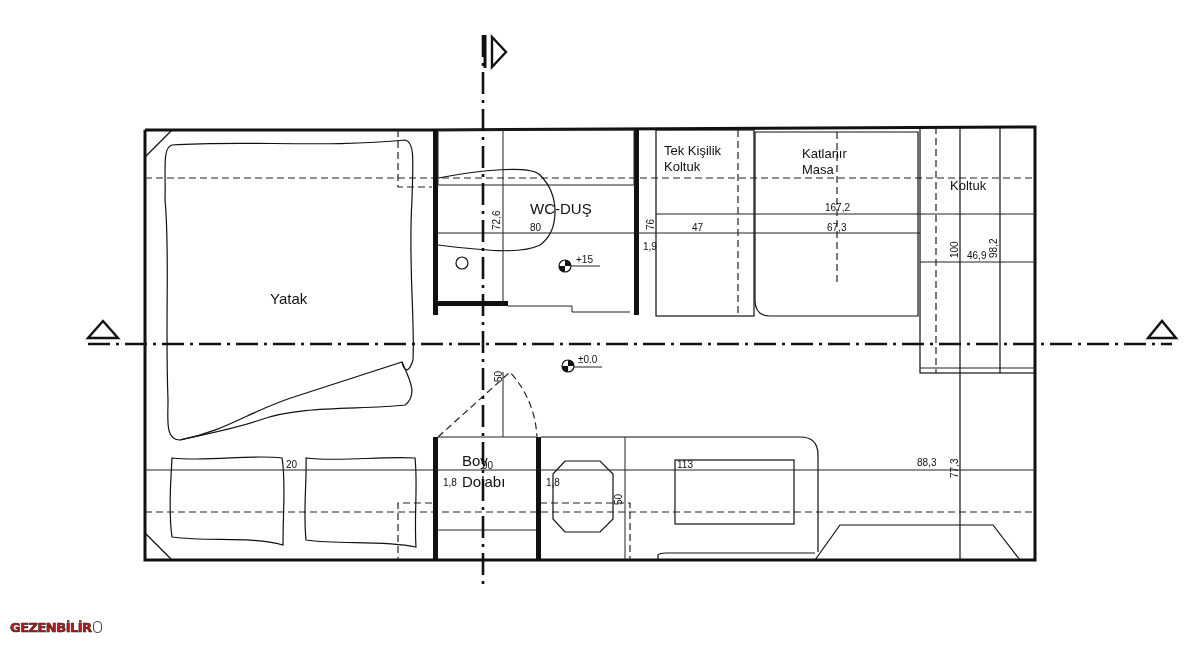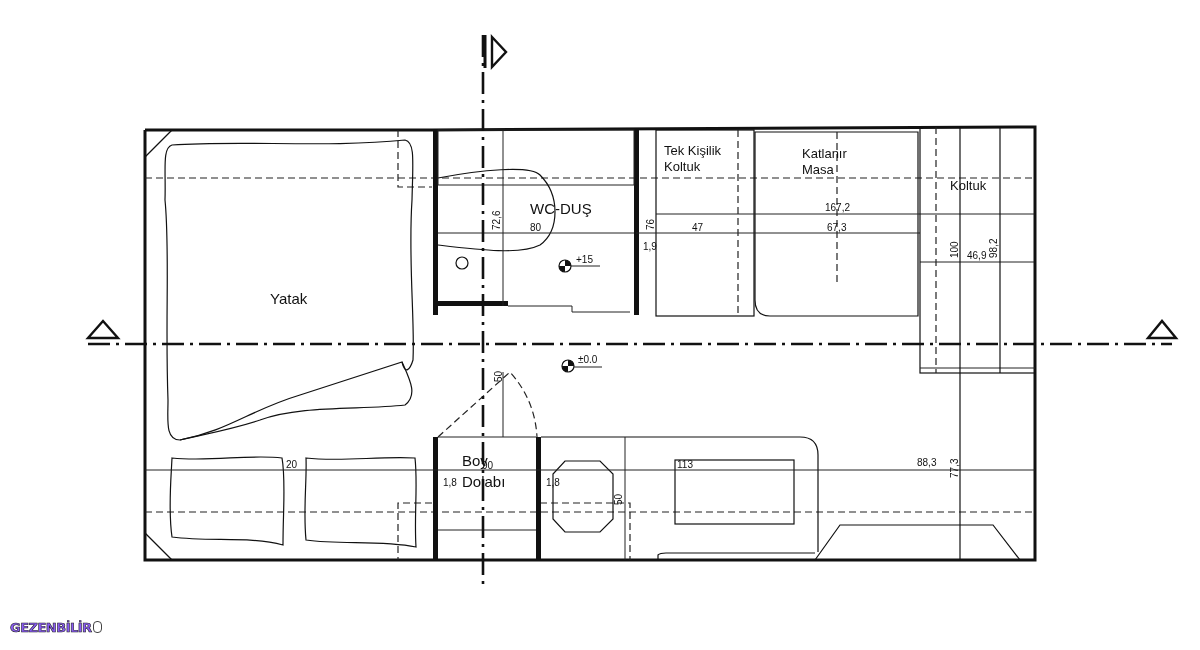--- a/index.html
+++ b/index.html
@@ -6,21 +6,21 @@
   body { width: 1200px; height: 650px; overflow: hidden; position: relative; font-family: "Liberation Sans", sans-serif; }
   svg.plan { position: absolute; left: 0; top: 0; width: 1200px; height: 650px; }
   .thick { stroke: #111; stroke-width: 3; fill: none; }
   .thin { stroke: #111; stroke-width: 1.2; fill: none; }
   .hair { stroke: #222; stroke-width: 1; fill: none; }
   .dash { stroke: #222; stroke-width: 1.2; fill: none; stroke-dasharray: 7 4; }
   .axis { stroke: #111; stroke-width: 2.6; fill: none; stroke-dasharray: 22 6 3 6; }
   .lbl { font-family: "Liberation Sans", sans-serif; font-size: 15px; fill: #111; }
   .lbl-sm { font-family: "Liberation Sans", sans-serif; font-size: 13px; fill: #111; }
   .dim { font-family: "Liberation Sans", sans-serif; font-size: 10px; fill: #111; }
-  .logo { position: absolute; left: 10px; top: 620px; font-family: "DejaVu Sans", sans-serif; font-weight: bold; font-size: 13px; color: #8b5cf6; letter-spacing: -0.5px; -webkit-text-stroke: 0.6px #222; }
+  .logo { position: absolute; left: 10px; top: 620px; font-family: "DejaVu Sans", sans-serif; font-weight: bold; font-size: 13px; color: #b91c1c; letter-spacing: -0.5px; -webkit-text-stroke: 0.6px #222; }
   .logo-tag { display:inline-block; width: 7px; height: 10px; border: 1.5px solid #444; border-radius: 4px; margin-left: 1px; vertical-align: -1px; }
 </style>
 </head>
 <body>
 
 <svg class="plan" viewBox="0 0 1200 650">
 
   <g>
     <polyline class="thick" points="145,130 432,130"></polyline>
     <polyline class="thick" points="145,130 145,560 432,560"></polyline>

